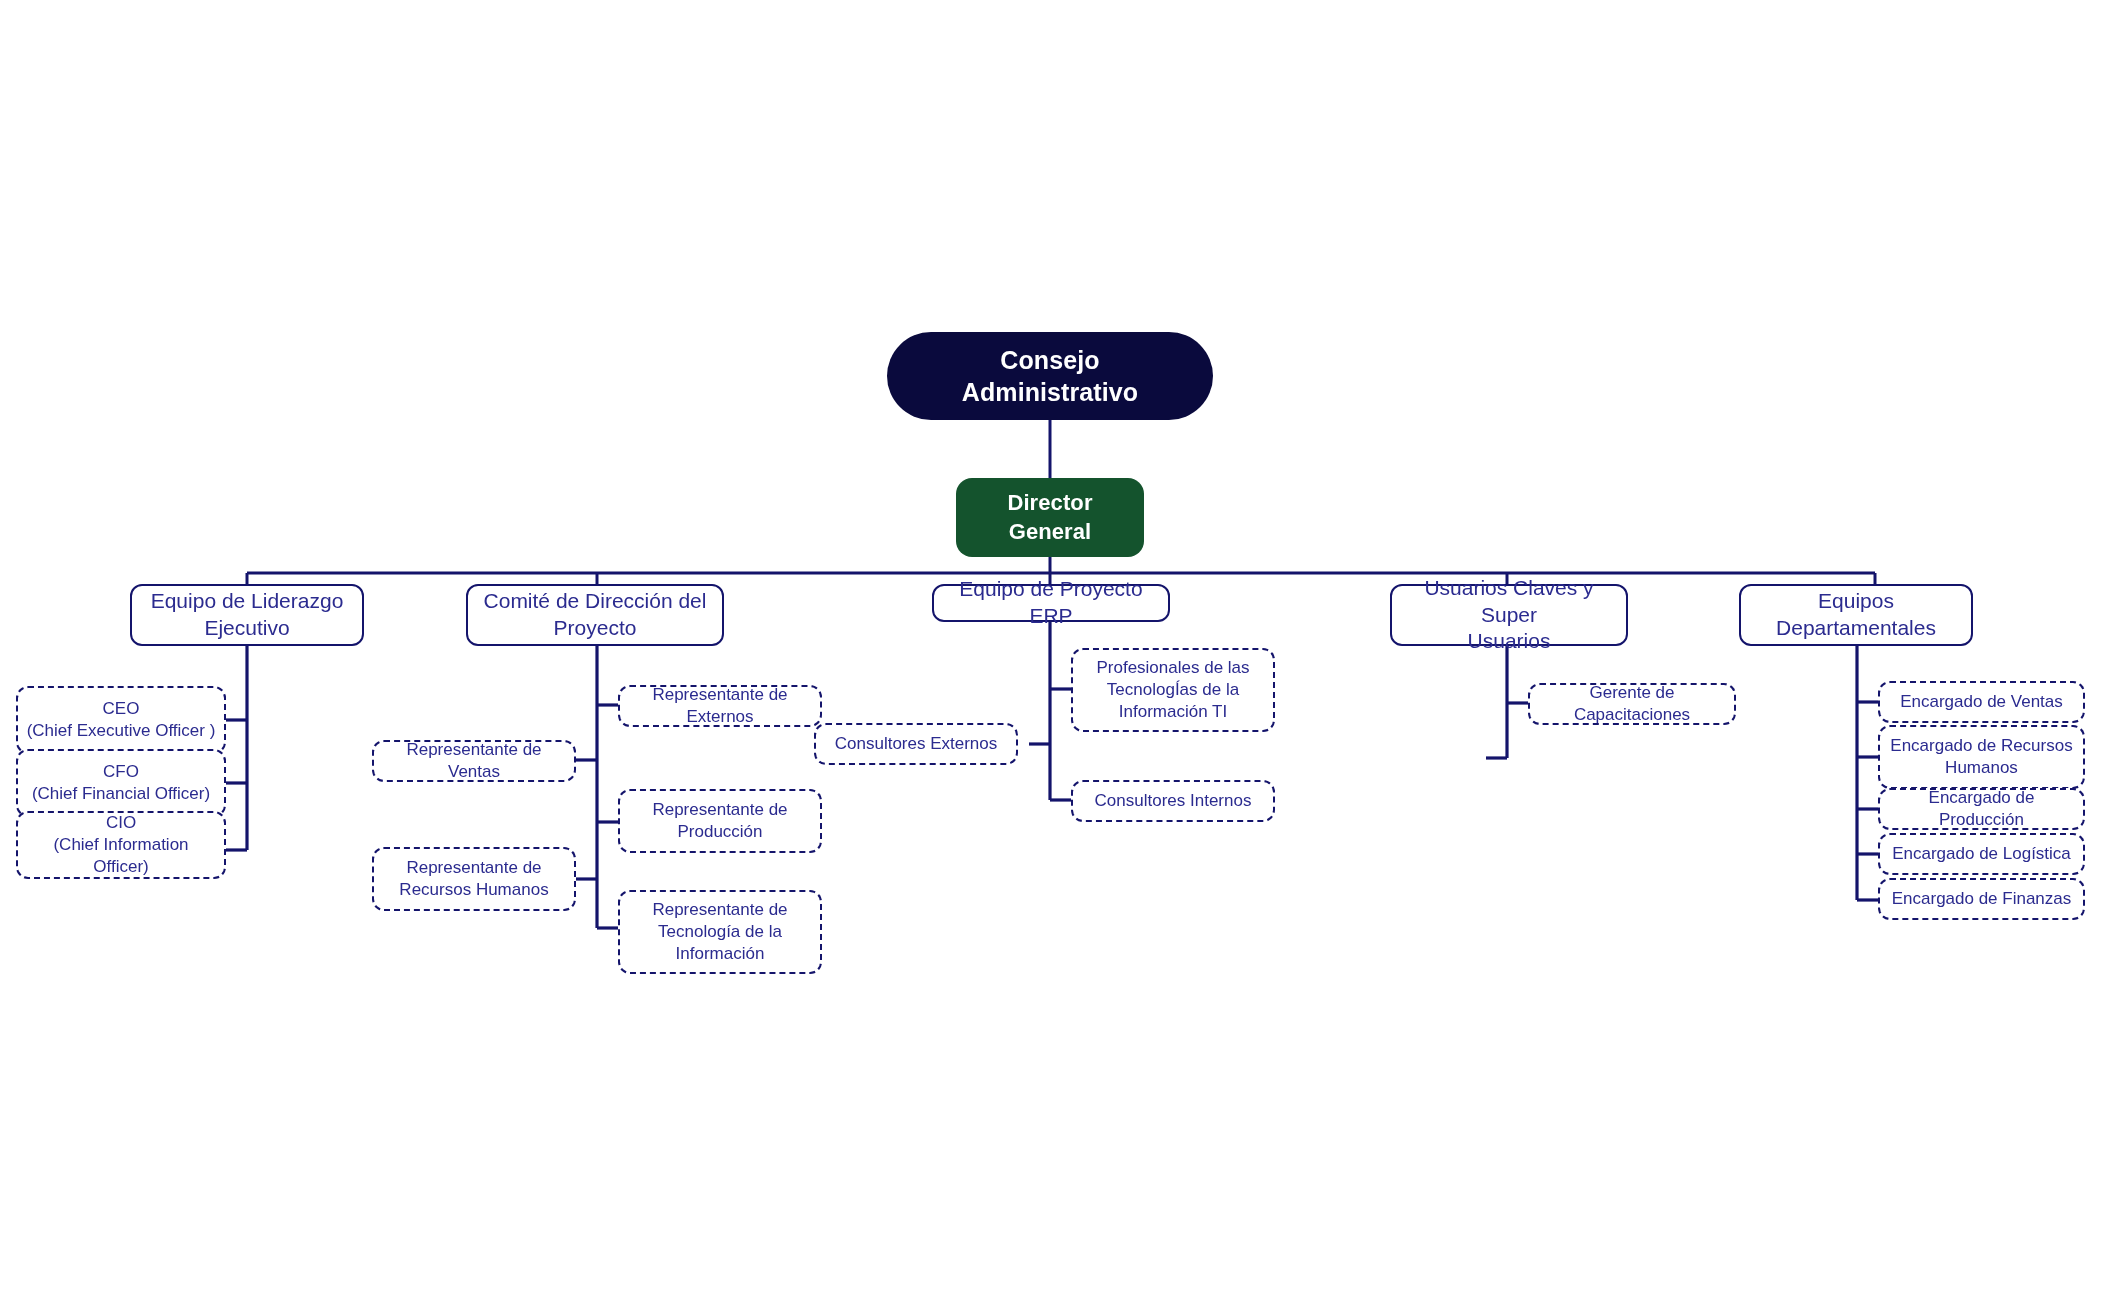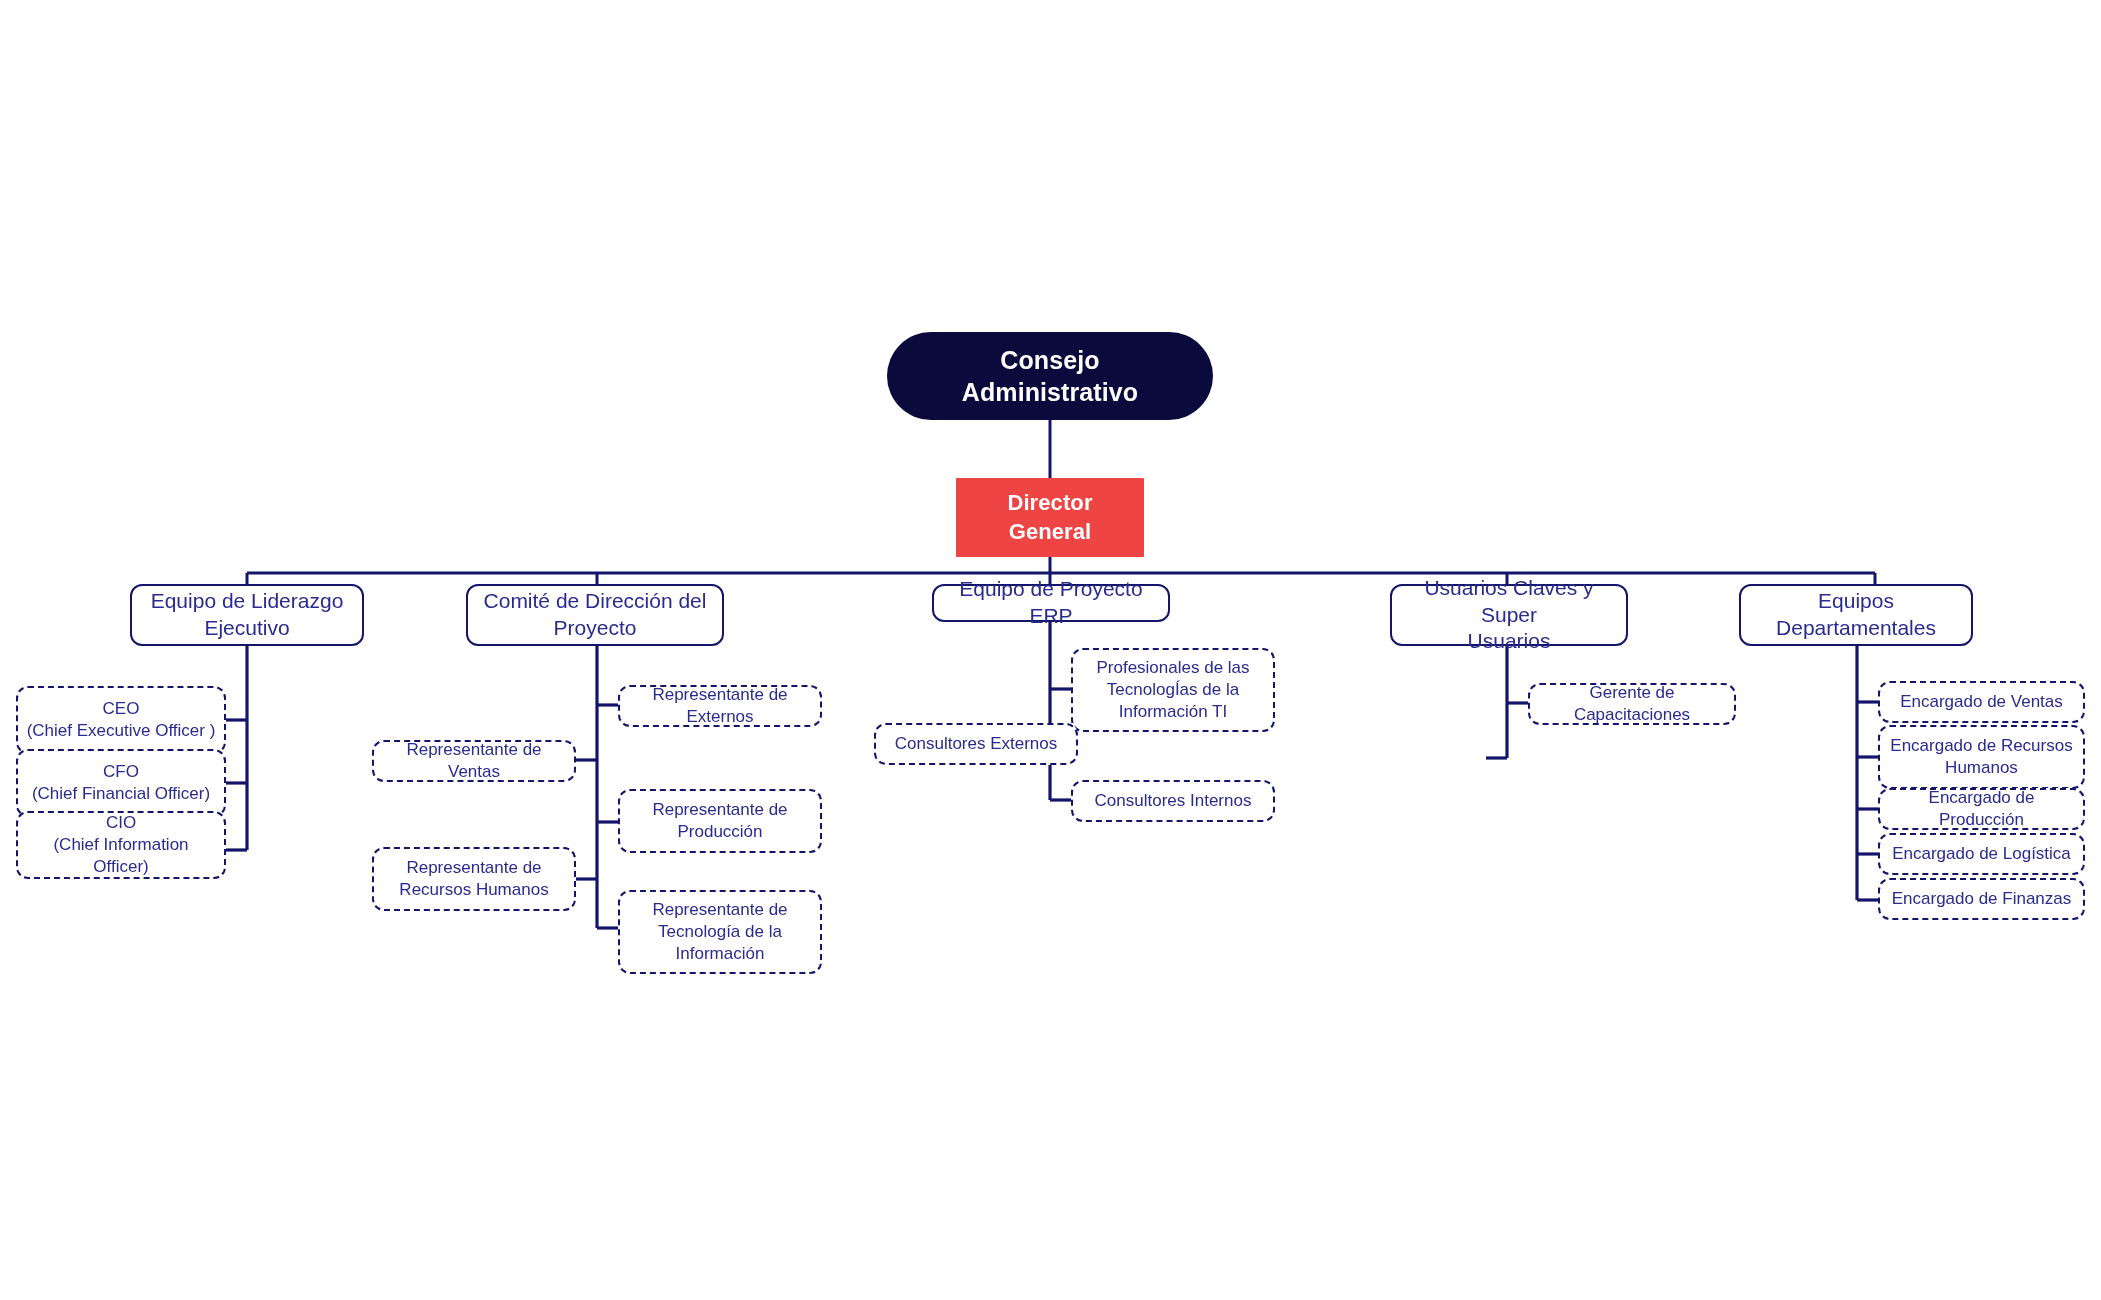--- a/index.html
+++ b/index.html
@@ -42,23 +42,23 @@
   .node.root {
     background: #0a0a3d;
     color: #ffffff;
     border-radius: 44px;
     font-weight: bold;
     font-size: 25px;
     letter-spacing: 0.1px;
   }
   
   .node.dark {
-    background: #ef4444;
+    background: #14532d;
     color: #ffffff;
-    border-radius: 1px;
+    border-radius: 16px;
     font-weight: bold;
     font-size: 22px;
     letter-spacing: 0.1px;
   }
   
   .node.branch {
     background: #ffffff;
     color: #2b2b8f;
     border: 2.4px solid #14146b;
     border-radius: 12px;
@@ -202,21 +202,21 @@
     <span class="label">Representante de
 Tecnología de la
 Información</span>
   </div>
 
   <div class="node leaf" style="left:1071px; top:648px; width:204px; height:84px;">
     <span class="label">Profesionales de las
 TecnologÍas de la
 Información TI</span>
   </div>
-  <div class="node leaf" style="left:874px; top:723px; width:204px; height:42px;">
+  <div class="node leaf" style="left:814px; top:723px; width:204px; height:42px;">
     <span class="label">Consultores Externos</span>
   </div>
   <div class="node leaf" style="left:1071px; top:780px; width:204px; height:42px;">
     <span class="label">Consultores Internos</span>
   </div>
 
   <div class="node leaf" style="left:1528px; top:683px; width:208px; height:42px;">
     <span class="label">Gerente de Capacitaciones</span>
   </div>
 

